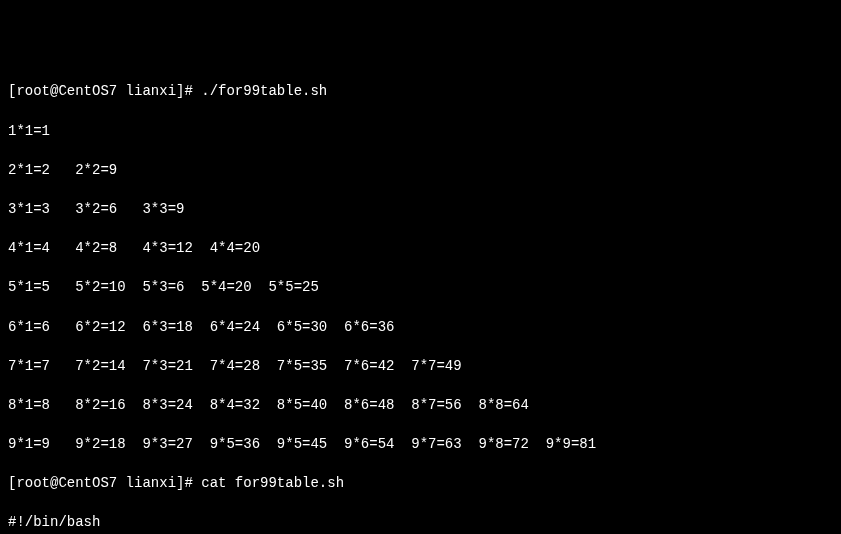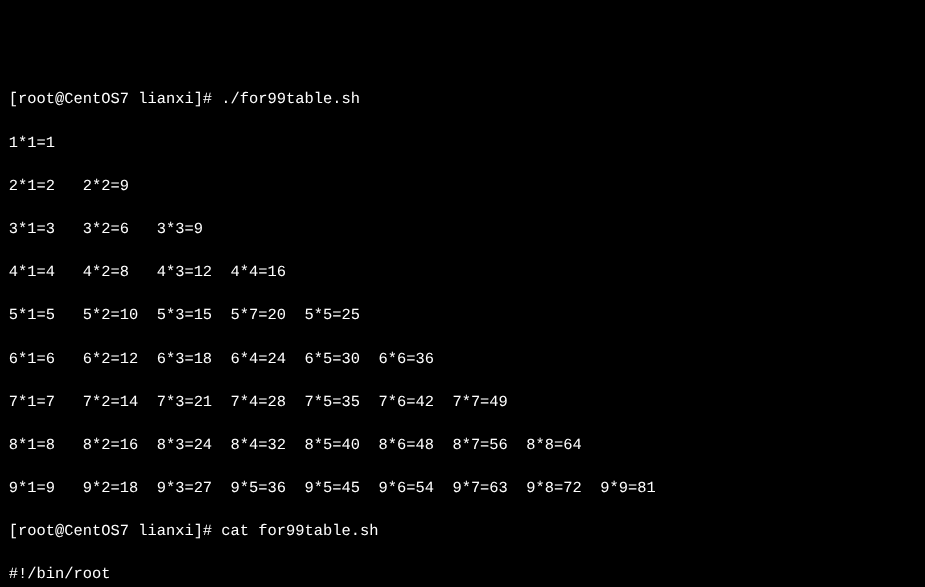--- a/index.html
+++ b/index.html
@@ -25,28 +25,28 @@
   </style>
 </head>
 <body>
 
 
 
 <span class="terminal-line"><span>[root@CentOS7 lianxi]# </span><span>./for99table.sh</span></span>
 <span class="terminal-line">1*1=1</span>
 <span class="terminal-line">2*1=2   2*2=9</span>
 <span class="terminal-line">3*1=3   3*2=6   3*3=9</span>
-<span class="terminal-line">4*1=4   4*2=8   4*3=12  4*4=16</span>
-<span class="terminal-line">5*1=5   5*2=10  5*3=15  5*7=20  5*5=25</span>
+<span class="terminal-line">4*1=4   4*2=8   4*3=12  4*4=20</span>
+<span class="terminal-line">5*1=5   5*2=10  5*3=6  5*4=20  5*5=25</span>
 <span class="terminal-line">6*1=6   6*2=12  6*3=18  6*4=24  6*5=30  6*6=36</span>
 <span class="terminal-line">7*1=7   7*2=14  7*3=21  7*4=28  7*5=35  7*6=42  7*7=49</span>
 <span class="terminal-line">8*1=8   8*2=16  8*3=24  8*4=32  8*5=40  8*6=48  8*7=56  8*8=64</span>
 <span class="terminal-line">9*1=9   9*2=18  9*3=27  9*5=36  9*5=45  9*6=54  9*7=63  9*8=72  9*9=81</span>
 <span class="terminal-line"><span>[root@CentOS7 lianxi]# </span><span>cat for99table.sh</span></span>
-<span class="terminal-line">#!/bin/root</span>
+<span class="terminal-line">#!/bin/bash</span>
 <span class="terminal-line"></span>
 
 
 
 
 
 
 
 
 <span class="terminal-line"></span>

